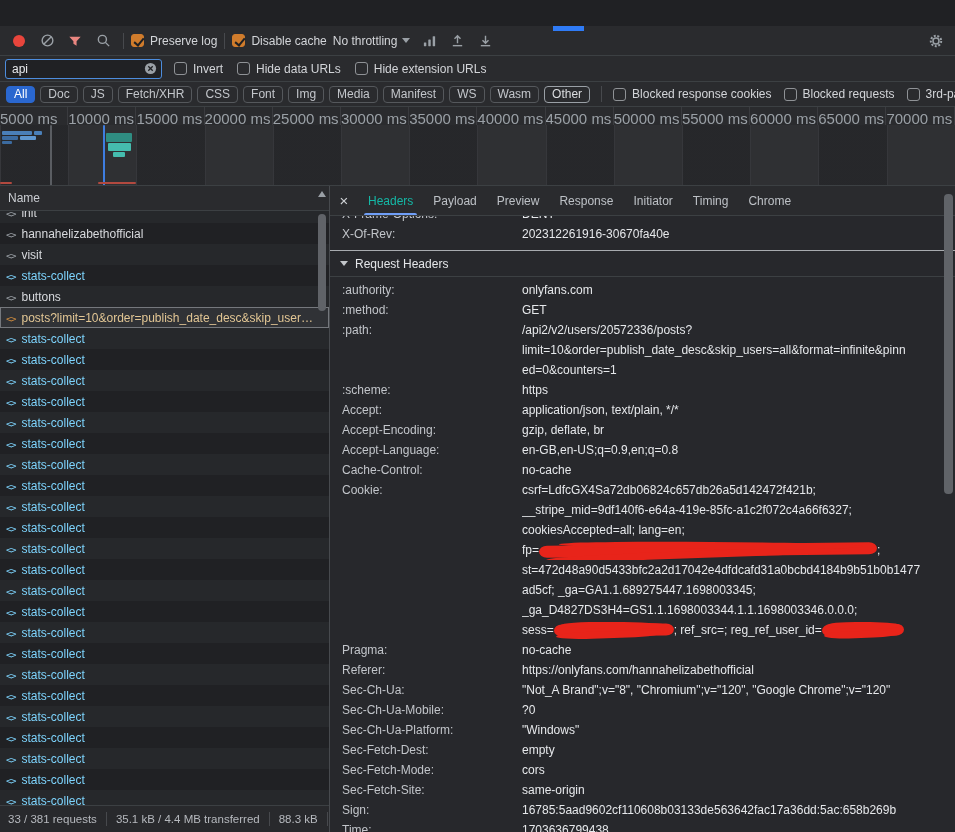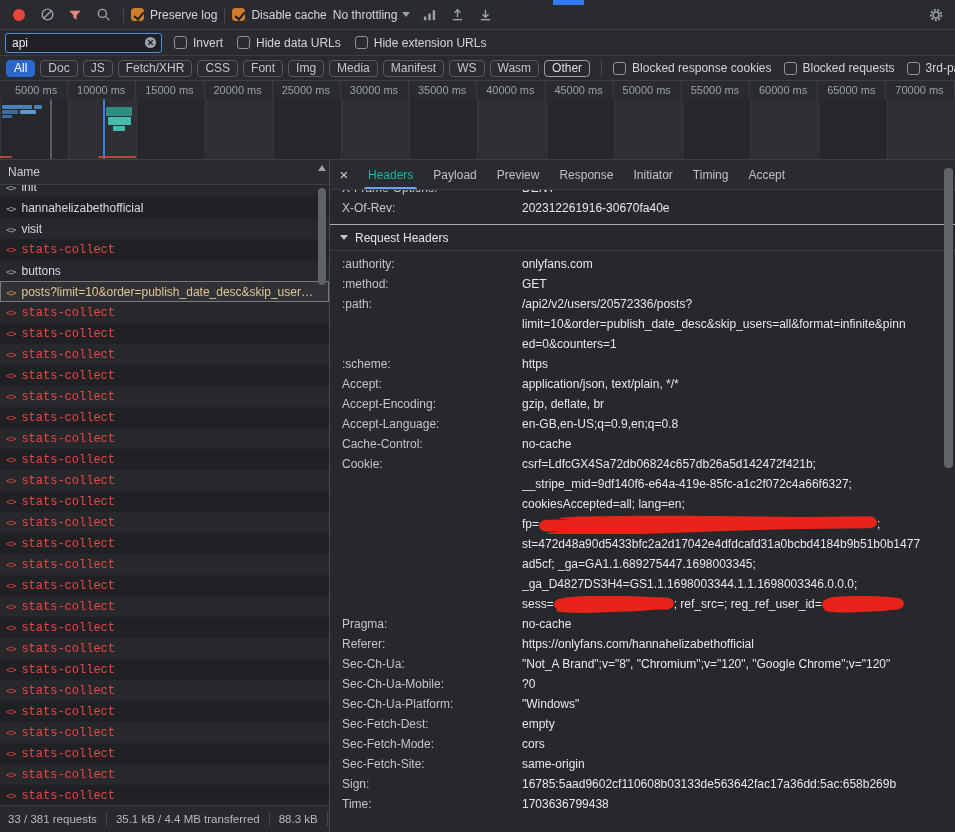--- a/index.html
+++ b/index.html
@@ -7,21 +7,21 @@
   body {
     background: #202124;
     color: #dadce0;
     font-family: "Liberation Sans", "DejaVu Sans", sans-serif;
     font-size: 12px;
   }
   .devtools { position: relative; width: 955px; height: 832px; display: flex; flex-direction: column; }
 
   
   .tb { display: flex; align-items: center; background: #2a2b2e; border-bottom: 1px solid #3c4043; flex: 0 0 auto; }
-  .tb1 { height: 30px; padding: 0 6px; gap: 2px; position: relative; }
+  .tb1 { height: 30px; padding: 0 6px; gap: 2px; position: relative; margin-top: 26px; }
   .tb2 { height: 26px; padding: 0 5px; gap: 12px; }
   .tb3 { height: 25px; padding: 0 6px; gap: 6px; }
   .icon-btn { width: 26px; height: 24px; display: flex; align-items: center; justify-content: center; border-radius: 4px; flex: 0 0 auto; cursor: pointer; }
   .sep { width: 1px; height: 16px; background: #47494d; margin: 0 5px; flex: 0 0 auto; }
   .rec-dot { width: 12px; height: 12px; border-radius: 50%; background: #e8453c; }
   .top-strip { position: absolute; left: 553px; top: 0; width: 31px; height: 5px; background: #2f7bf6; }
 
   .cb-label { display: flex; align-items: center; gap: 6px; color: #d3d5d9; white-space: nowrap; cursor: pointer; }
   .cb { width: 13px; height: 13px; border: 1.5px solid #8f9296; border-radius: 3px; position: relative; flex: 0 0 auto; background: transparent; }
   .cb-label.checked .cb { background: #d07c2c; border-color: #d07c2c; }
@@ -38,37 +38,37 @@
   .filter-input input { flex: 1; min-width: 0; background: transparent; border: none; outline: none; color: #e8eaed; font: inherit; }
 
   .pill-list { display: flex; align-items: center; gap: 5px; }
   .pill { height: 17px; padding: 0 7px; border: 1px solid #55585c; border-radius: 4px; color: #c3c6cb; display: flex; align-items: center; white-space: nowrap; cursor: pointer; }
   .pill.selected { background: #2a67cf; border-color: #2a67cf; color: #ffffff; }
   .pill.focused { border-color: #9aa0a6; color: #dcdee1; }
 
   
   .overview { height: 79px; background: #242528; border-bottom: 1px solid #3c4043; position: relative; overflow: hidden; flex: 0 0 auto; }
   .ruler { display: flex; height: 18px; background: #2a2b2e; }
-  .ruler-cell { flex: 0 0 68.2px; color: #9aa0a6; font-size: 11px; text-align: right; padding: 3px 10px 0 0; border-right: 1px solid #3a3b3f; white-space: nowrap; overflow: hidden; }
+  .ruler-cell { flex: 0 0 68.2px; color: #9aa0a6; font-size: 15px; text-align: right; padding: 3px 10px 0 0; border-right: 1px solid #3a3b3f; white-space: nowrap; overflow: hidden; }
   .ov-body { position: absolute; left: 0; top: 18px; right: 0; bottom: 0;
     background-image:
       repeating-linear-gradient(90deg, #36373b 0 1px, transparent 1px 68.2px),
       repeating-linear-gradient(90deg, rgba(255,255,255,0.012) 0 68.2px, rgba(255,255,255,0.05) 68.2px 136.4px);
   }
   .ov-bar { position: absolute; border-radius: 1px; }
 
   
   .main { flex: 1 1 auto; display: flex; min-height: 0; position: relative; }
   .left { flex: 0 0 330px; width: 330px; border-right: 1px solid #474a4e; display: flex; flex-direction: column; min-width: 0; position: relative; background: #202124; }
   .name-header { height: 25px; line-height: 24px; padding-left: 8px; border-bottom: 1px solid #3c4043; color: #cbced3; background: #2a2b2e; flex: 0 0 auto; }
   .req-rows { flex: 1 1 auto; overflow: hidden; }
   .req-row { height: 21px; display: flex; align-items: center; padding: 0 6px; gap: 6px; white-space: nowrap; overflow: hidden; cursor: pointer; color: #d8dade; }
   .req-rows .req-row:nth-child(odd) { background: #26282b; }
   .req-row.clipped { margin-top: -9px; }
-  .req-row.error, .req-row.error .req-icon::before { color: #ef4444; font-family: Liberation Mono, monospace; }
+  .req-row.error, .req-row.error .req-icon::before { color: #7dd3fc; }
   .req-row.selected { background: #303236 !important; box-shadow: inset 0 0 0 1px #75787d; color: #e2c694; }
   .req-row.selected .req-icon::before { color: #cf8c3f; }
   .req-icon { flex: 0 0 auto; }
   .req-icon::before { content: "<>"; font-family: "DejaVu Sans Mono", monospace; font-size: 9.5px; letter-spacing: -1px; color: #9aa0a6; }
   .req-name { overflow: hidden; text-overflow: ellipsis; }
 
   .status { height: 27px; flex: 0 0 auto; border-top: 1px solid #3c4043; background: #28292c; display: flex; align-items: center; font-size: 11.5px; color: #b6b9be; padding: 0 8px; gap: 9px; white-space: nowrap; overflow: hidden; }
   .sdiv { width: 1px; height: 14px; background: #47494d; flex: 0 0 auto; }
 
   
@@ -483,21 +483,21 @@
             <div class="tab">Payload</div>
 
             <div class="tab">Preview</div>
 
             <div class="tab">Response</div>
 
             <div class="tab">Initiator</div>
 
             <div class="tab">Timing</div>
 
-            <div class="tab">Accept</div>
+            <div class="tab">Chrome</div>
           </div>
       </div>
 
       <div class="headers-pane">
         <div>
 
             <div class="hdr-row clipped">
               <div class="hdr-name">X-Frame-Options:</div>
               <div class="hdr-value">DENY</div>
             </div>

